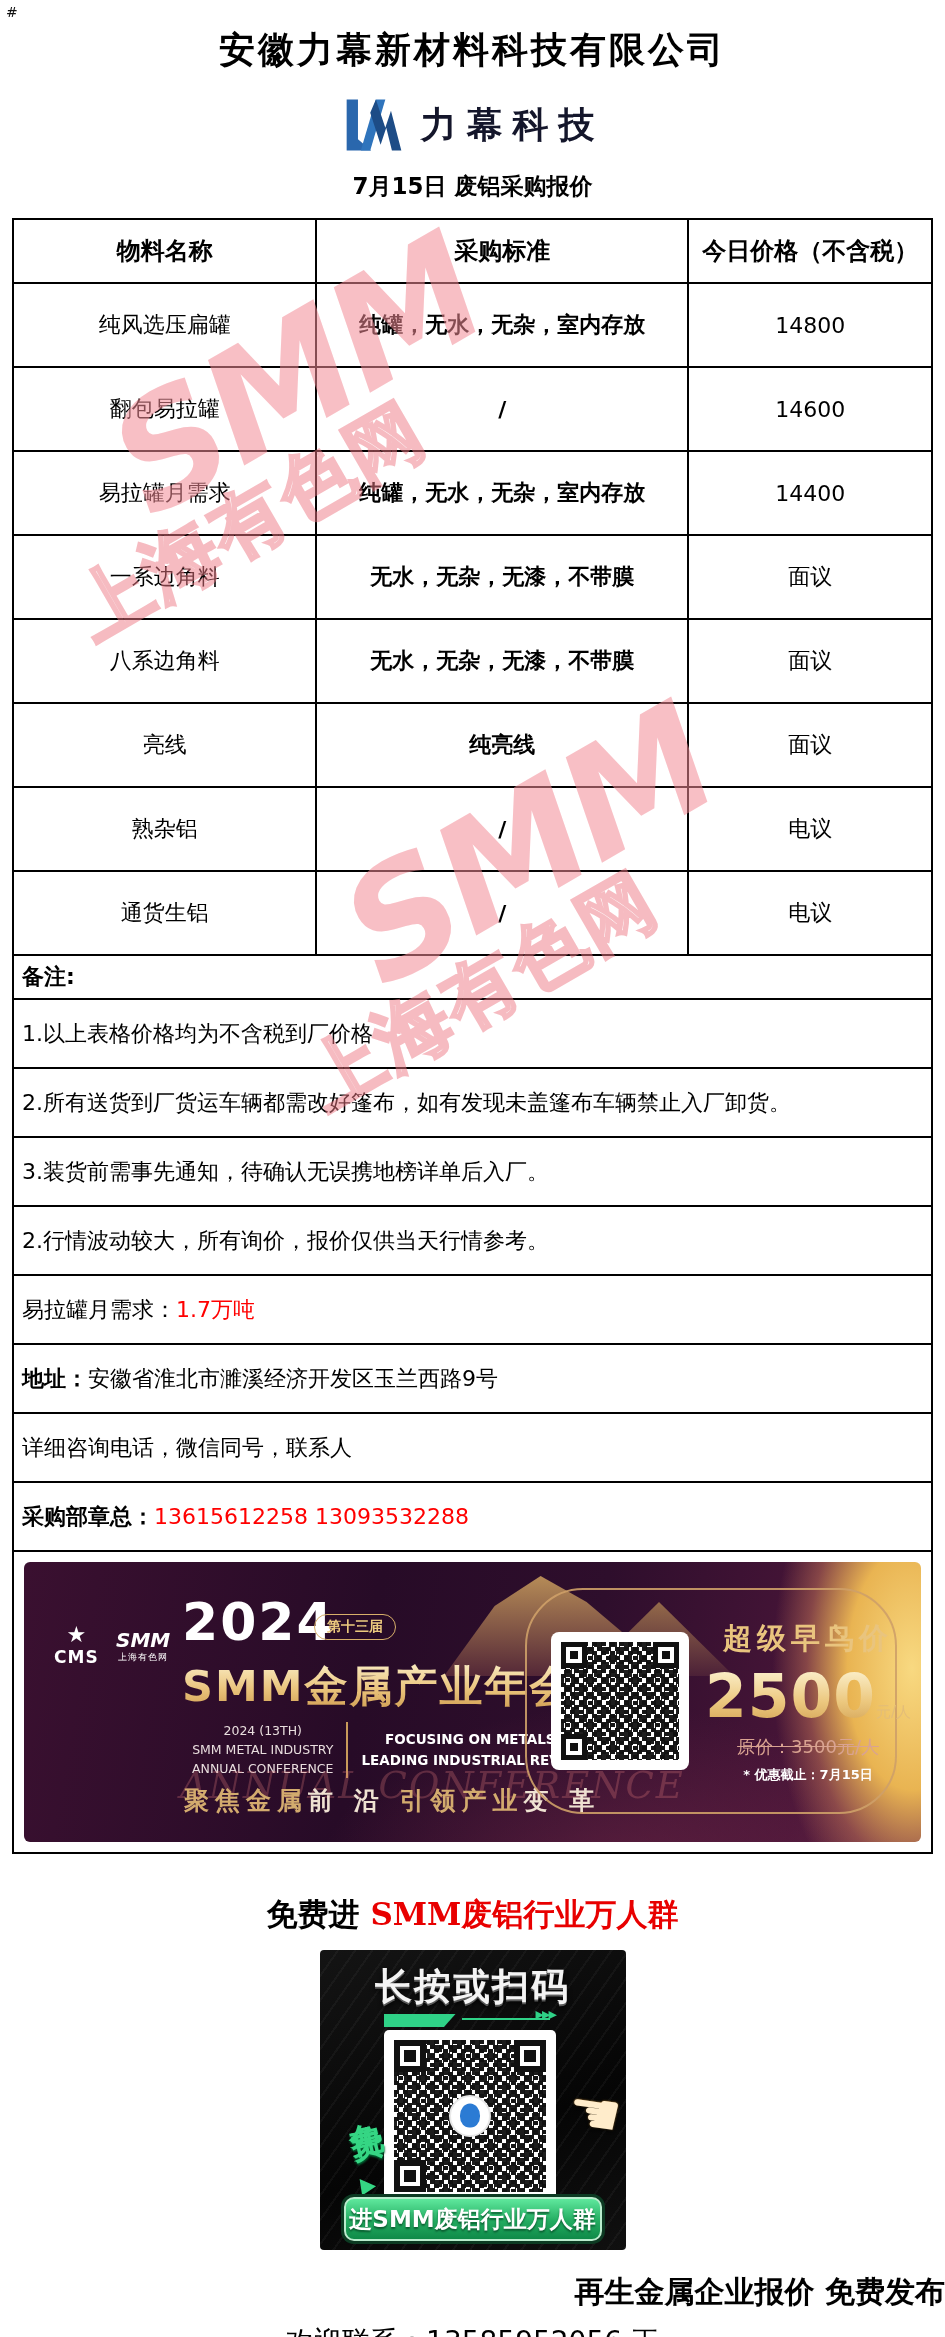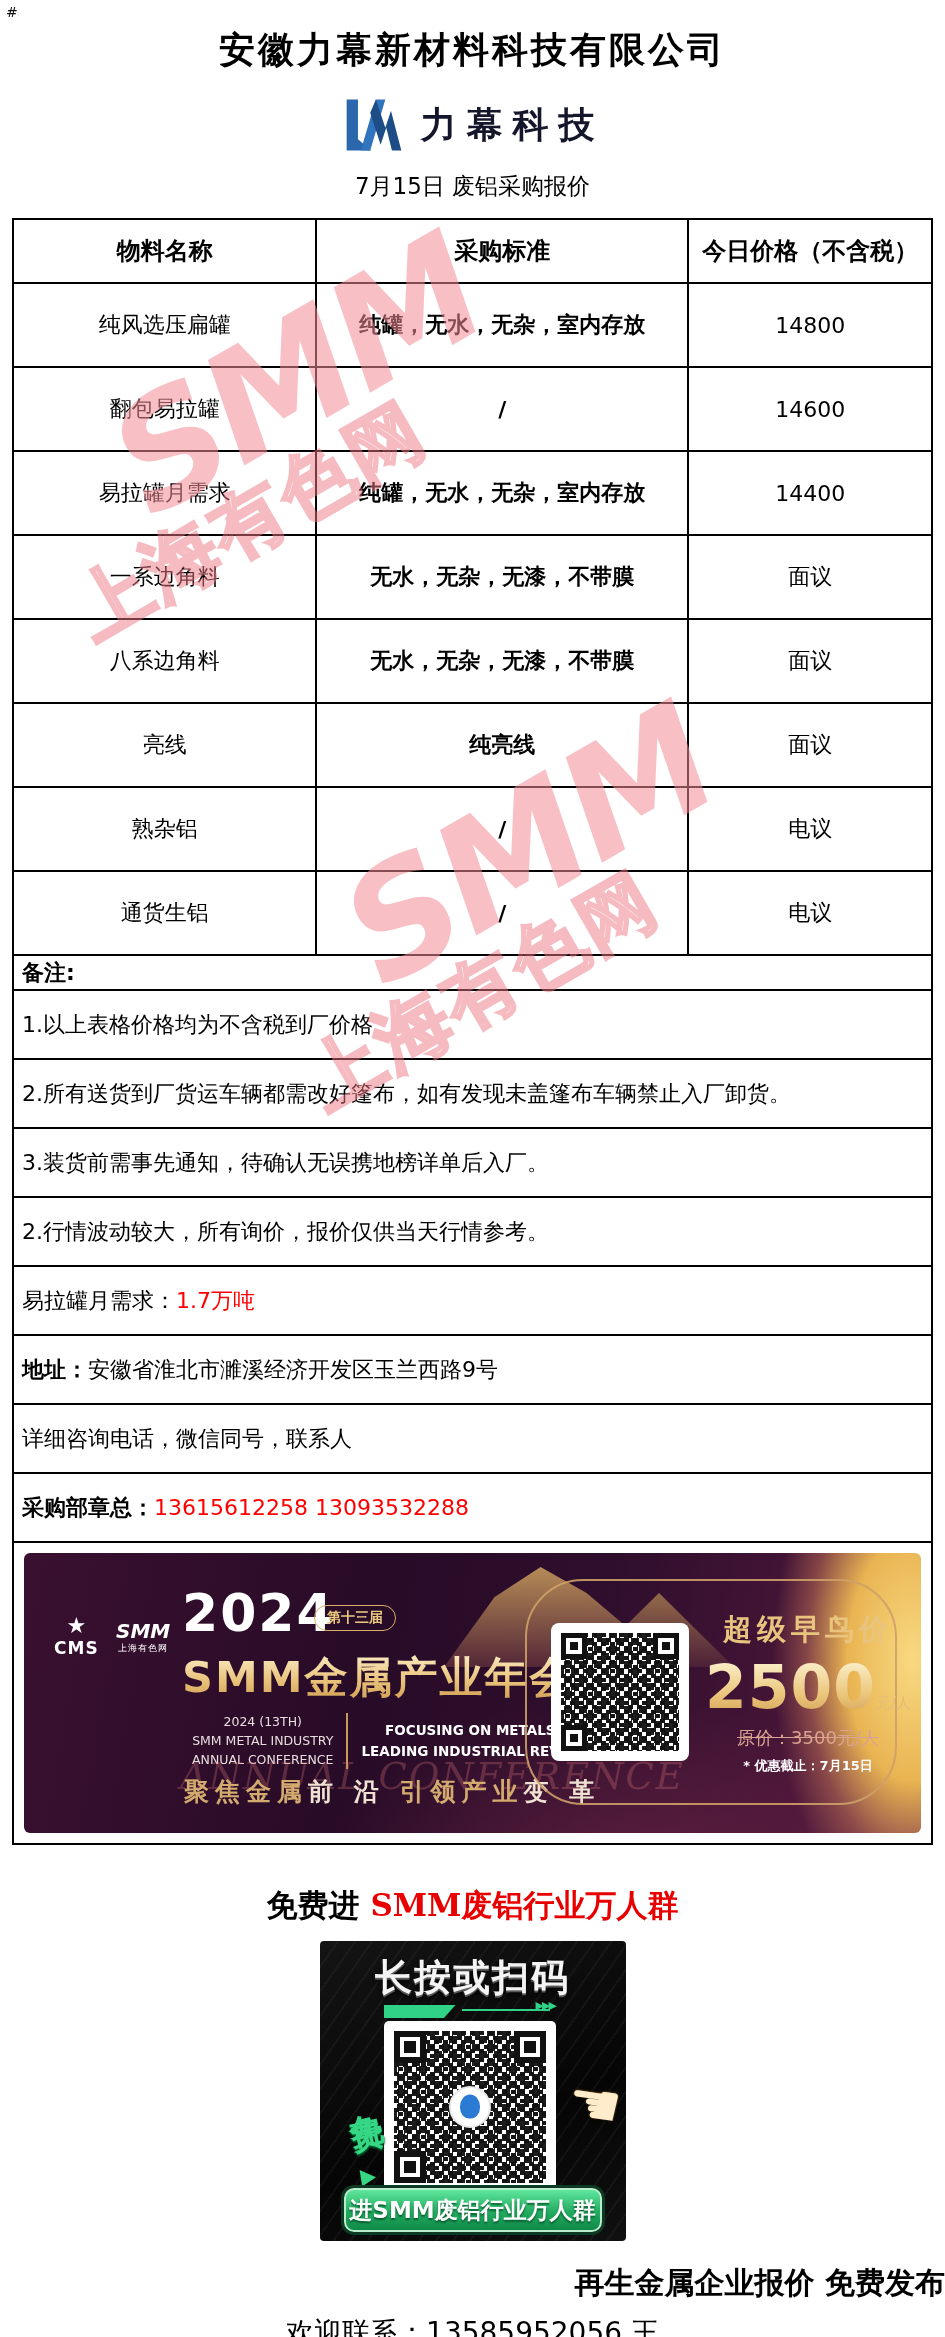--- a/index.html
+++ b/index.html
@@ -6,31 +6,31 @@
   body { background:#ffffff; font-family:"DejaVu Sans","Liberation Sans",sans-serif; }
   .page { position:relative; width:945px; height:2337px; background:#fff; overflow:hidden; }
 
   .corner { position:absolute; left:6px; top:4px; font-size:14px; color:#111; }
 
   .company-title { margin-top:26px; text-align:center; font-size:36px; font-weight:900; color:#000; letter-spacing:3px; }
 
   .logo-row { margin-top:18px; display:flex; justify-content:center; align-items:center; gap:14px; height:64px; }
   .logo-text { font-size:36px; font-weight:700; color:#14162b; letter-spacing:10px; }
 
-  .subtitle { margin-top:14px; text-align:center; font-size:23px; font-weight:400; color:#000; }
+  .subtitle { margin-top:14px; text-align:center; font-size:23px; font-weight:700; color:#000; }
 
   
   table.quote { border-collapse:collapse; width:921px; margin:16px auto 0; table-layout:fixed; }
   table.quote th, table.quote td { border:2px solid #000; text-align:center; color:#000; overflow:hidden; }
   col.c1{width:33%;} col.c2{width:40.5%;} col.c3{width:26.5%;}
   tr.hdr th { height:64px; font-size:24px; font-weight:900; }
   tr.rdata td { height:84px; font-size:22px; }
   tr.rdata td.std { font-weight:900; }
   tr.note td { height:69px; font-size:22px; text-align:left; padding-left:8px; }
-  tr.note-label td { height:35px; font-size:22px; text-align:left; padding-left:8px; font-weight:900; }
+  tr.note-label td { height:44px; font-size:22px; text-align:left; padding-left:8px; font-weight:900; }
   .blk-b { font-weight:900; }
   .red-t { color:#f00; }
   tr.banner-row td { padding:10px; height:300px; }
 
   
   .wm { position:absolute; z-index:6; pointer-events:none; transform:rotate(-30deg); text-align:left; }
   .wm-smm { display:block; font-weight:900; font-style:italic; font-size:150px; line-height:.9;
             color:rgba(243,138,150,.55); letter-spacing:-4px; margin-left:110px; }
   .wm-site { display:block; font-weight:900; font-size:74px; letter-spacing:4px; color:transparent;
              -webkit-text-stroke:3px rgba(238,120,132,.5); margin-top:-14px; }

